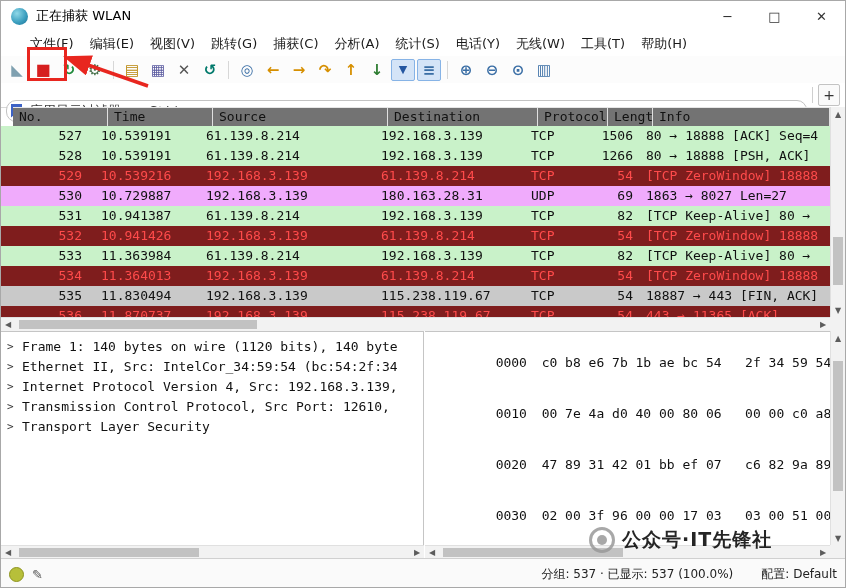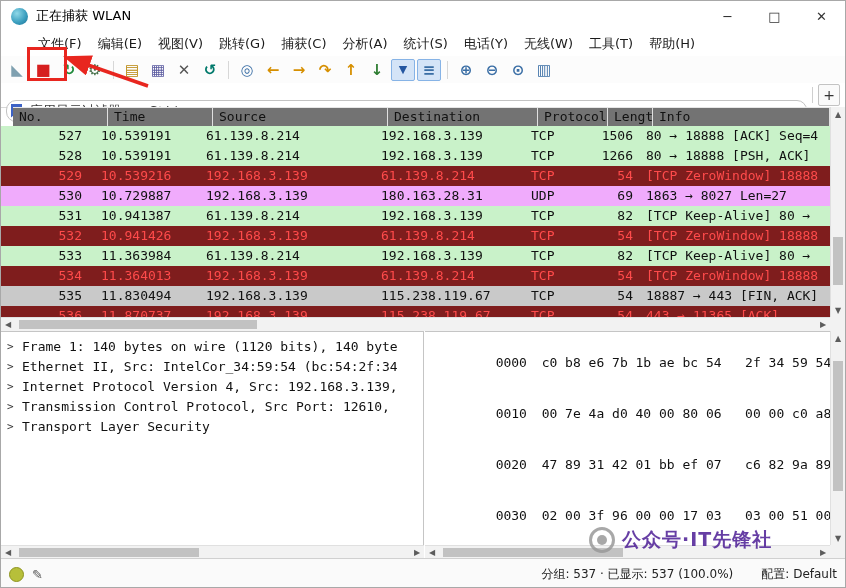--- a/index.html
+++ b/index.html
@@ -8,21 +8,21 @@
 
   
   .titlebar{position:absolute;top:0;left:0;right:0;height:30px;display:flex;align-items:center;background:#fff;}
   .app-icon{width:17px;height:17px;border-radius:50%;margin:0 8px 0 10px;
     background:radial-gradient(circle at 35% 32%,#8fd8e8 0%,#3da0c0 55%,#176d92 100%);}
   .title{font-size:13px;color:#000;}
   .win-controls{margin-left:auto;display:flex;height:100%;}
   .win-btn{width:47px;height:100%;display:flex;align-items:center;justify-content:center;font-size:13px;color:#333;}
 
   
-  .menubar{position:absolute;top:30px;left:12px;right:0;height:25px;display:flex;align-items:center;padding-left:17px;background:#fff;}
+  .menubar{position:absolute;top:30px;left:4px;right:0;height:25px;display:flex;align-items:center;padding-left:17px;background:#fff;}
   .menu-item{font-size:13px;padding:3px 8px;white-space:nowrap;color:#1a1a1a;}
 
   
   .toolbar{position:absolute;top:55px;left:0;right:0;height:27px;display:flex;align-items:center;gap:2px;
     padding-left:4px;background:#fcfcfc;border-bottom:1px solid #e2e2e2;}
   .tb-icon{width:24px;height:22px;display:flex;align-items:center;justify-content:center;font-size:15px;border-radius:2px;}
   .tb-icon.sep{width:1px;height:18px;background:#d7d7d7;margin:0 4px;border-radius:0;}
   .tb-icon.pressed{background:#d4e4f7;border:1px solid #86b3e6;box-sizing:border-box;}
 
   
@@ -97,21 +97,21 @@
   
   .statusbar{position:absolute;top:557px;left:0;right:0;height:31px;background:#fafafa;border-top:1px solid #d0d0d0;
     display:flex;align-items:center;padding:0 8px;gap:8px;box-sizing:border-box;}
   .expert-dot{width:13px;height:13px;border-radius:50%;background:#b7bf3a;border:1px solid #8e941f;flex:none;}
   .pencil{font-size:13px;color:#555;}
   .sb-text{font-size:12px;color:#222;}
   .sb-right{margin-left:auto;display:flex;gap:28px;font-size:12px;color:#222;white-space:nowrap;}
 
   
   .watermark{position:absolute;left:588px;top:526px;display:flex;align-items:center;gap:7px;z-index:60;
-    color:#4c1d95;opacity:.85;pointer-events:none;}
+    color:#000000;opacity:.85;pointer-events:none;}
   .wm-logo{width:26px;height:26px;border-radius:50%;border:3px solid #9a9a9a;box-sizing:border-box;position:relative;}
   .wm-logo::after{content:"";position:absolute;left:5px;top:5px;width:10px;height:10px;border-radius:50%;background:#9a9a9a;}
   .wm-text{font-size:19px;font-weight:bold;letter-spacing:1px;}
 
   
   .anno-box{position:absolute;left:26px;top:46px;width:40px;height:34px;border:3px solid #e8261f;box-sizing:border-box;z-index:100;}
   .anno-arrow{position:absolute;left:55px;top:48px;width:100px;height:42px;z-index:100;}
 </style>
 </head>
 <body>

